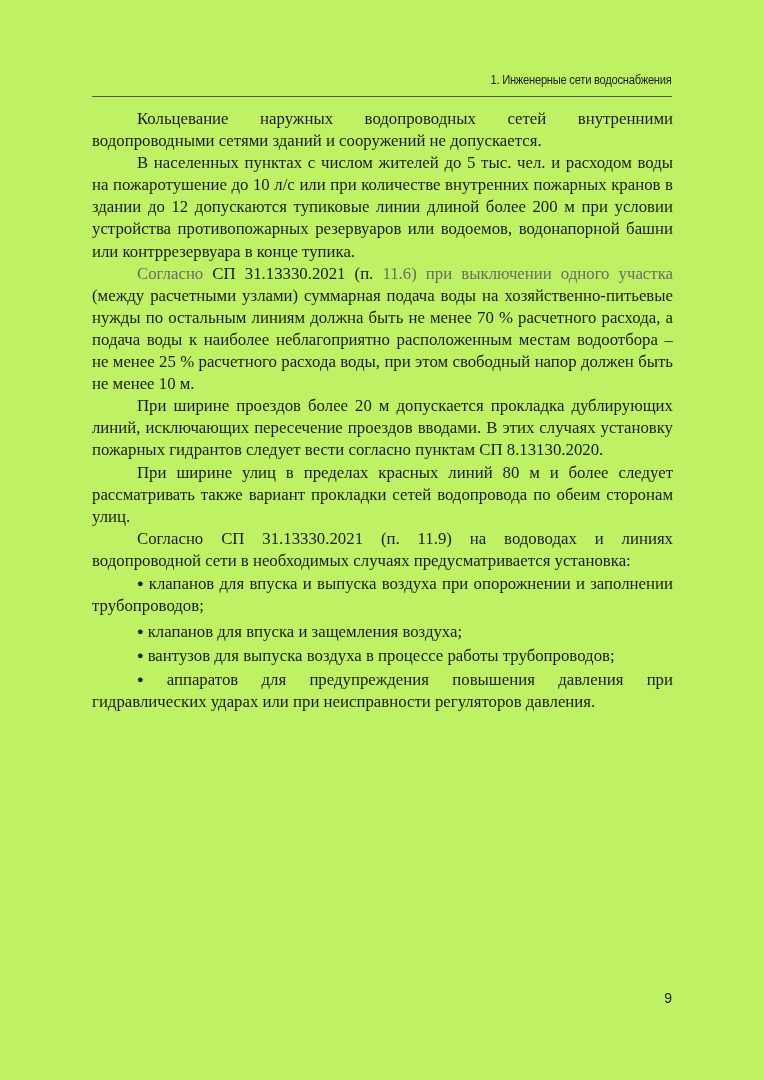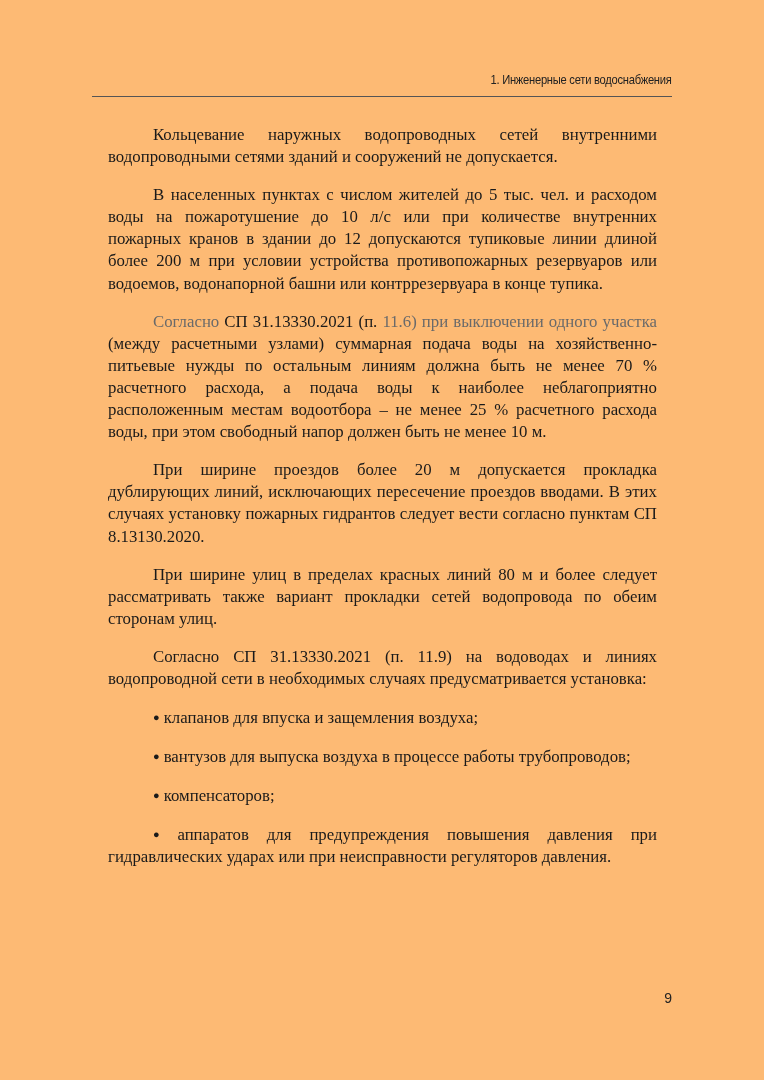--- a/index.html
+++ b/index.html
@@ -11,21 +11,21 @@
     width: 764px;
     height: 1080px;
     position: relative;
     overflow: hidden;
   }
   .page {
     position: absolute;
     left: 0; top: 0;
     width: 764px;
     height: 1080px;
-    background: #fdba74;
+    background: #bef264;
   }
   .running-header {
     position: absolute;
     left: 92px;
     width: 580px;
     top: 70px;
     height: 26px;
     border-bottom: 1px solid #555;
     text-align: right;
   }
@@ -46,21 +46,21 @@
     top: 108px;
     width: 581px;
     font-family: "Liberation Serif", serif;
     font-size: 16.8px;
     line-height: 22.1px;
     color: #1a1a1a;
     text-align: justify;
     hyphens: manual;
   }
   .body-text p {
-    margin: 16px;
+    margin: 0;
     text-indent: 45px;
     font-family: Liberation Serif, serif;
   }
   .body-text p.bullet {
     margin-bottom: 1px;
   }
   .body-text p.bullet.multi {
     margin-bottom: 3px;
   }
   .body-text .muted {
@@ -96,23 +96,23 @@
     <p>В населенных пунктах с числом жителей до 5 тыс. чел. и расходом воды на пожаротушение до 10 л/с или при количестве внутренних пожарных кранов в здании до 12 допускаются тупиковые линии длиной более 200 м при условии устройства противопожарных резервуаров или водоемов, водонапорной башни или контррезервуара в конце тупика.</p>
 
     <p><span class="muted">Согласно </span><span>СП 31.13330.2021 (п. </span><span class="muted">11.6) при выключении одного участка</span><span> (между расчетными узлами) суммарная подача воды на хозяйственно-питьевые нужды по остальным линиям должна быть не менее 70 % расчетного расхода, а подача воды к наиболее неблагоприятно расположенным местам водоотбора – не менее 25 % расчетного расхода воды, при этом свободный напор должен быть не менее 10 м.</span></p>
 
     <p>При ширине проездов более 20 м допускается прокладка дублирующих линий, исключающих пересечение проездов вводами. В этих случаях установку пожарных гидрантов следует вести согласно пунктам СП 8.13130.2020.</p>
 
     <p>При ширине улиц в пределах красных линий 80 м и более следует рассматривать также вариант прокладки сетей водопровода по обеим сторонам улиц.</p>
 
     <p>Согласно СП 31.13330.2021 (п. 11.9) на водоводах и линиях водопроводной сети в необходимых случаях предусматривается установка:</p>
 
+    <p class="bullet multi"><span class="bullet-mark">●</span><span>клапанов для впуска и выпуска воздуха при опорожнении и заполнении трубопроводов;</span></p>
     <p class="bullet"><span class="bullet-mark">●</span><span>клапанов для впуска и защемления воздуха;</span></p>
     <p class="bullet"><span class="bullet-mark">●</span><span>вантузов для выпуска воздуха в процессе работы трубопроводов;</span></p>
-    <p class="bullet"><span class="bullet-mark">●</span><span>компенсаторов;</span></p>
     <p class="bullet"><span class="bullet-mark">●</span><span>аппаратов для предупреждения повышения давления при гидравлических ударах или при неисправности регуляторов давления.</span></p>
 
 
   </div>
 
   <div class="page-number">9</div>
 
 </div>
 
 </body></html>

